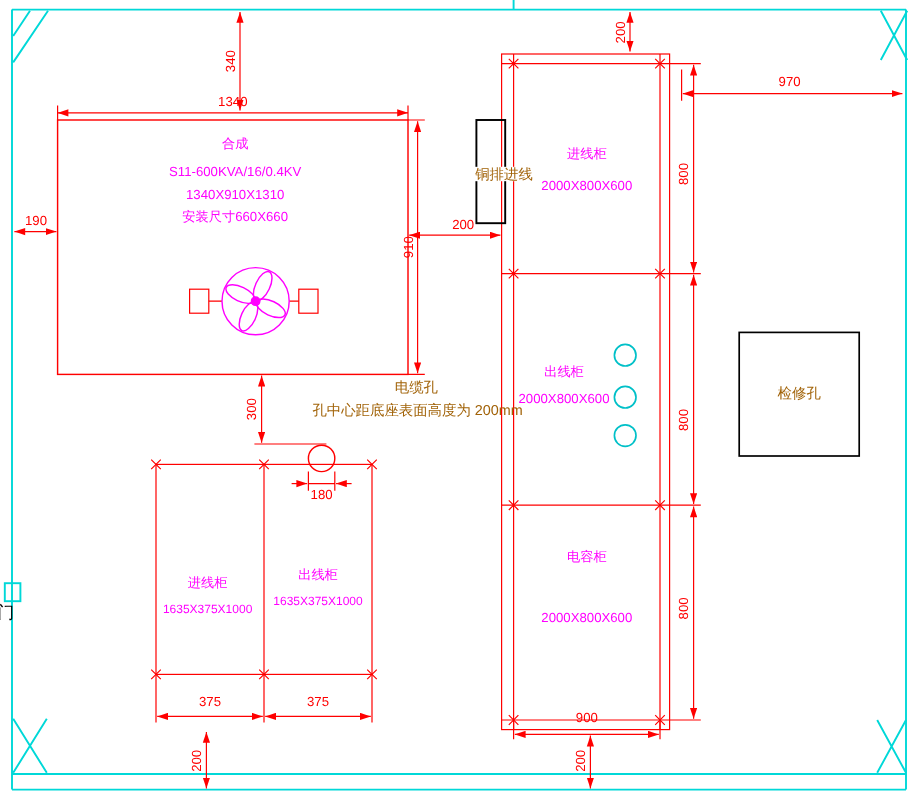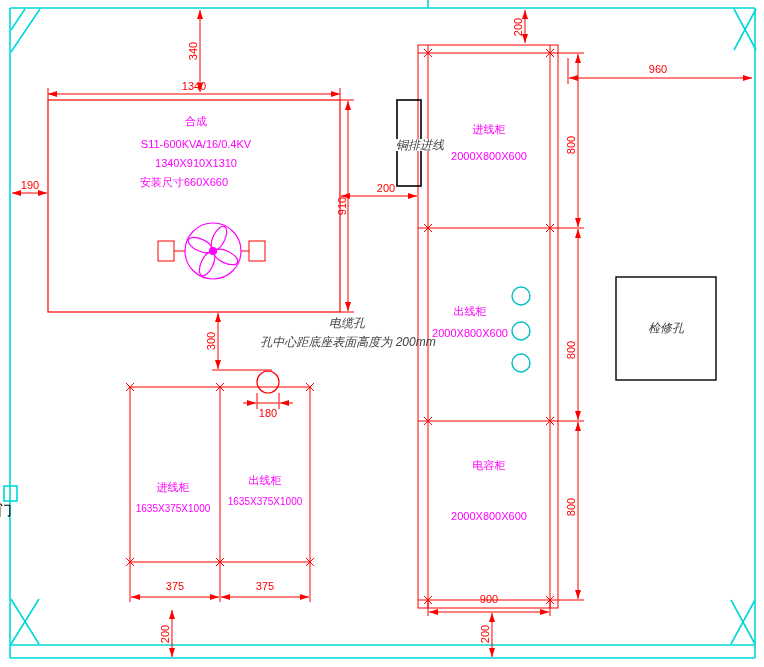--- a/index.html
+++ b/index.html
@@ -4,21 +4,21 @@
 <style>
   html,body{margin:0;padding:0;background:#ffffff;}
   .canvas{position:relative;width:764px;height:667px;background:#ffffff;overflow:hidden;
           font-family:"Liberation Sans",sans-serif;}
   .canvas svg{position:absolute;left:0;top:0;}
   .lbl{position:absolute;transform:translate(-50%,-50%);white-space:nowrap;line-height:1;}
   .rot{transform:translate(-50%,-50%) rotate(-90deg);}
   .dim{color:#ff0000;font-size:11px;}
   .mag{color:#ff00ff;font-size:11px;}
   .sm{font-size:10px;}
-  .blk{color:#404040;font-size:12px;font-style:italic;}
+  .blk{color:#a16207;font-size:12px;}
   .bgw{background:#ffffff;padding:0 2px;}
   .raw{position:absolute;color:#000000;font-size:14px;white-space:nowrap;}
 </style>
 </head>
 <body>
 
 <div class="canvas">
 
   <svg width="764" height="667" viewBox="0 0 764 667">
     <defs>
@@ -122,21 +122,21 @@
 
       <line x1="172" y1="610" x2="172" y2="657" marker-start="url(#as)" marker-end="url(#ae)"></line>
     </g>
   </svg>
 
   <div>
 
     <div class="lbl mag" style="left:196px;top:121px">合成</div>
     <div class="lbl mag" style="left:196px;top:144px">S11-600KVA/16/0.4KV</div>
     <div class="lbl mag" style="left:196px;top:163px">1340X910X1310</div>
-    <div class="lbl mag" style="left:184px;top:182px">安装尺寸660X660</div>
+    <div class="lbl mag" style="left:196px;top:182px">安装尺寸660X660</div>
 
     <div class="lbl blk" style="left:347px;top:323px">电缆孔</div>
     <div class="lbl blk" style="left:348px;top:342px">孔中心距底座表面高度为 200mm</div>
     <div class="lbl blk bgw" style="left:420px;top:145px">铜排进线</div>
     <div class="lbl blk" style="left:666px;top:328px">检修孔</div>
     <div class="raw" style="left:-2px;top:502px">门</div>
 
     <div class="lbl mag" style="left:173px;top:487px">进线柜</div>
     <div class="lbl mag sm" style="left:173px;top:509px">1635X375X1000</div>
     <div class="lbl mag" style="left:265px;top:480px">出线柜</div>
@@ -150,21 +150,21 @@
     <div class="lbl mag" style="left:489px;top:516px">2000X800X600</div>
 
     <div class="lbl dim rot" style="left:193px;top:51px">340</div>
     <div class="lbl dim" style="left:194px;top:86px">1340</div>
     <div class="lbl dim rot" style="left:342px;top:206px">910</div>
     <div class="lbl dim" style="left:30px;top:185px">190</div>
     <div class="lbl dim rot" style="left:211px;top:341px">300</div>
     <div class="lbl dim" style="left:268px;top:413px">180</div>
     <div class="lbl dim" style="left:386px;top:188px">200</div>
     <div class="lbl dim rot" style="left:518px;top:27px">200</div>
-    <div class="lbl dim" style="left:658px;top:69px">960</div>
+    <div class="lbl dim" style="left:658px;top:69px">970</div>
     <div class="lbl dim rot" style="left:571px;top:145px">800</div>
     <div class="lbl dim rot" style="left:571px;top:350px">800</div>
     <div class="lbl dim rot" style="left:571px;top:507px">800</div>
     <div class="lbl dim" style="left:489px;top:599px">900</div>
     <div class="lbl dim rot" style="left:485px;top:634px">200</div>
     <div class="lbl dim" style="left:175px;top:586px">375</div>
     <div class="lbl dim" style="left:265px;top:586px">375</div>
     <div class="lbl dim rot" style="left:165px;top:634px">200</div>
   </div>
 

